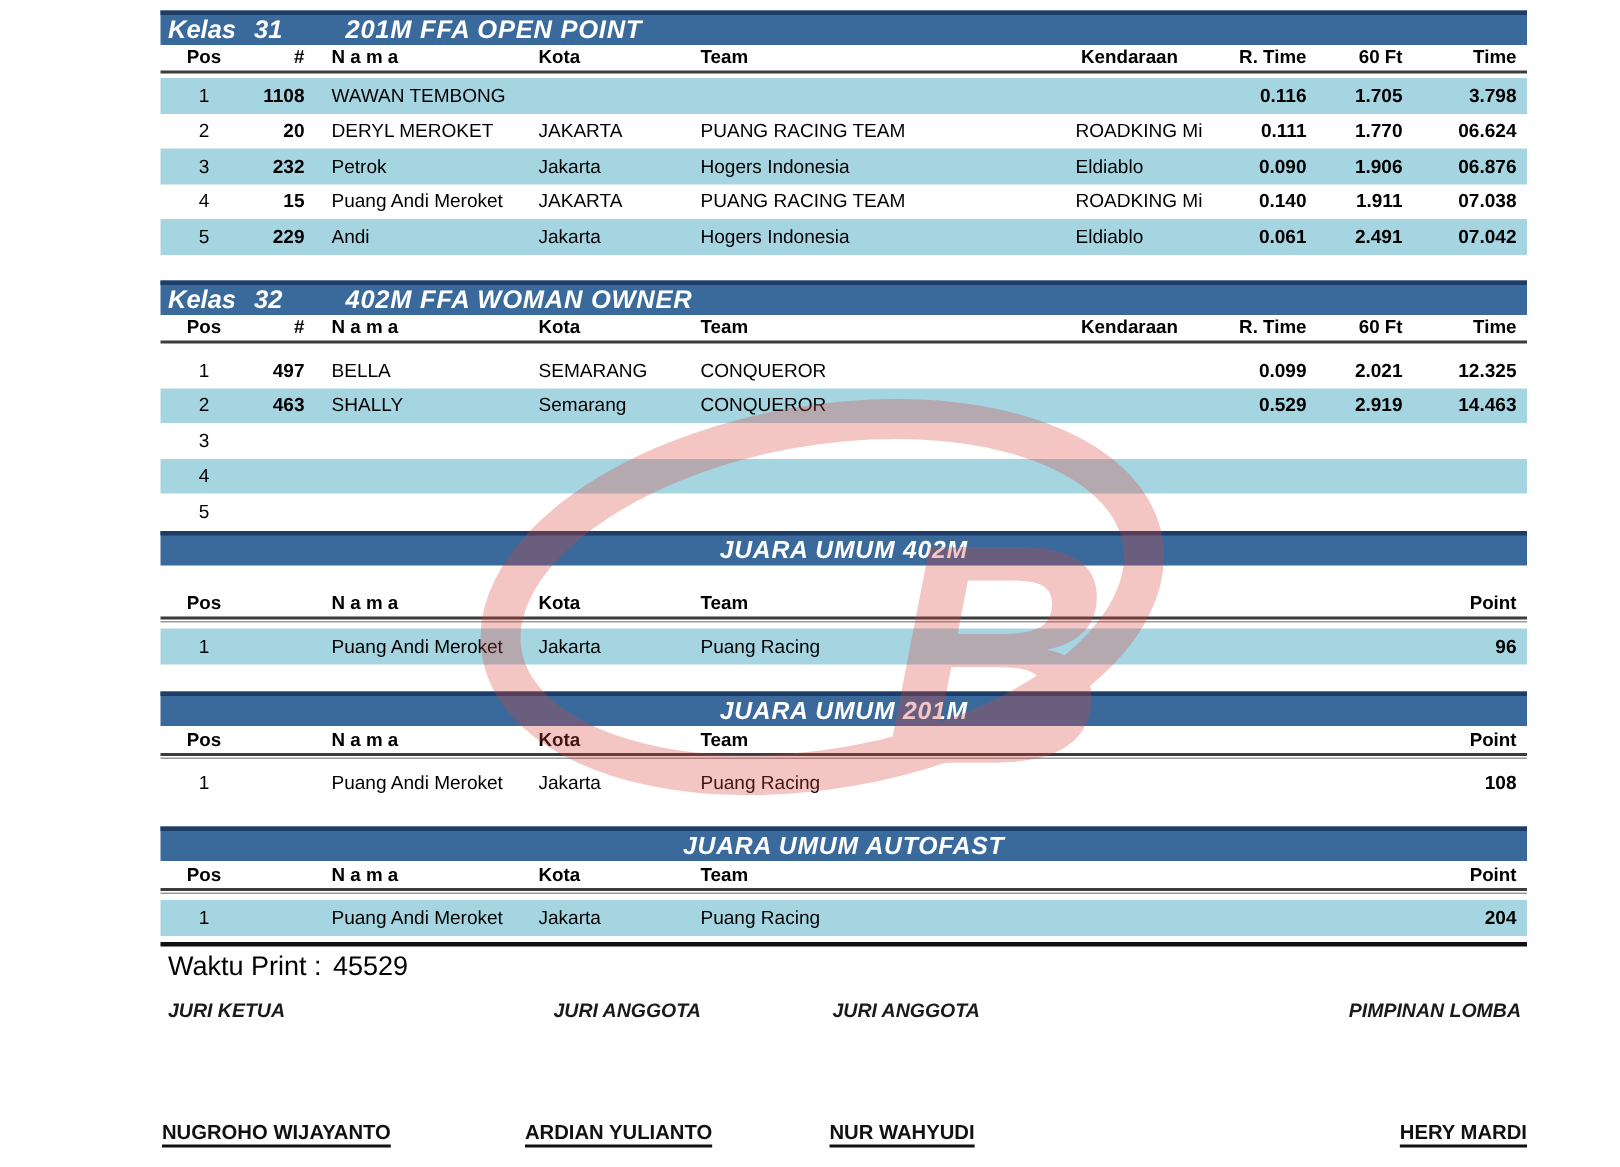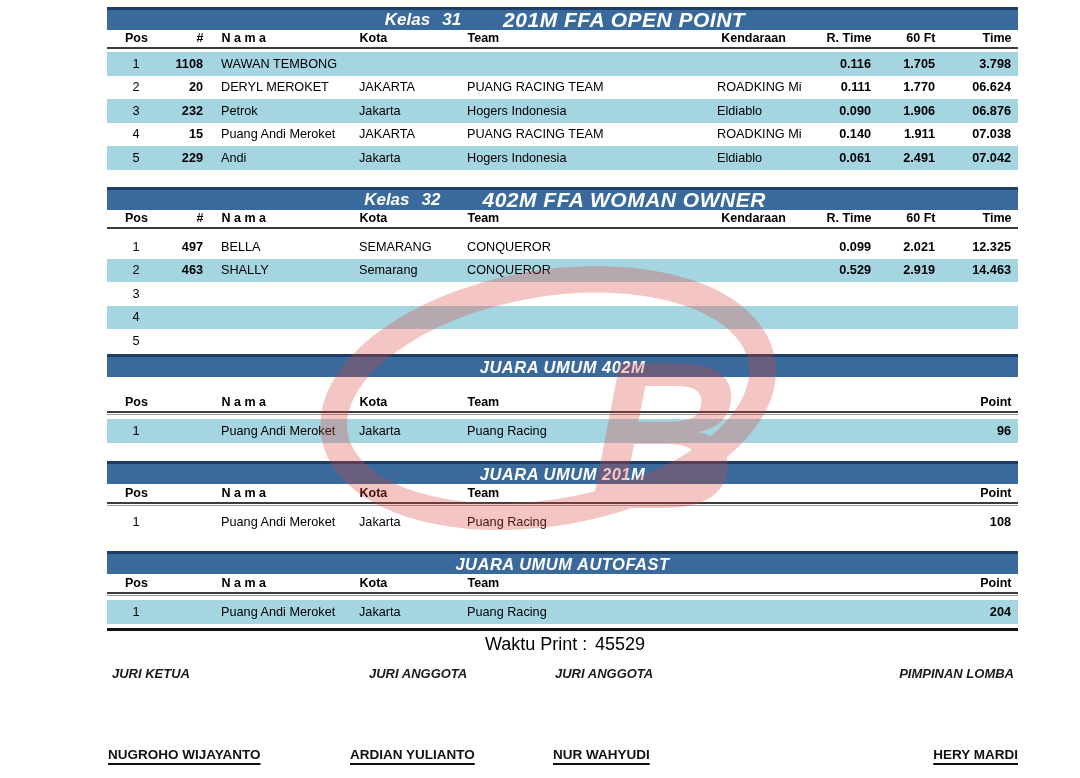--- a/index.html
+++ b/index.html
@@ -1,28 +1,28 @@
 <!DOCTYPE html>
 <html><head>
 <meta charset="utf-8">
 <style>
   html,body{margin:0;padding:0;}
   body{
     width:1080px;height:778px;position:relative;background:#ffffff;
     font-family:"Liberation Sans",sans-serif;color:#000;overflow:hidden;
   }
-  .sec{position:absolute;left:107px;width:911px;z-index:1;justify-content:center;}
+  .sec{position:absolute;left:107px;width:911px;z-index:1;}
   
   .bar{
     height:20px;border-top:3px solid #1d3c66;background:#3a699c;color:#fff;
     font-style:italic;font-weight:bold;display:flex;align-items:center;white-space:nowrap;
   }
   .bar .kl{font-size:17px;margin-left:5px;}
   .bar .knum{font-size:17px;margin-left:12px;}
-  .bar .ktitle{font-size:21px;margin-left:42px;letter-spacing:.5px;}
+  .bar .ktitle{font-size:17px;margin-left:42px;letter-spacing:.5px;}
   .bar.center{justify-content:center;font-size:16.5px;letter-spacing:.5px;}
   
   .thead{
     display:grid;height:14px;align-items:center;font-weight:bold;font-size:12.5px;
     padding-bottom:2px;border-bottom:2.5px solid #3c3c3c;
   }
   .thinrule{height:1px;background:#9a9a9a;}
   .blackrule{height:2.5px;background:#111;}
   
   .trow{display:grid;height:23.5px;align-items:center;font-size:12.7px;}

